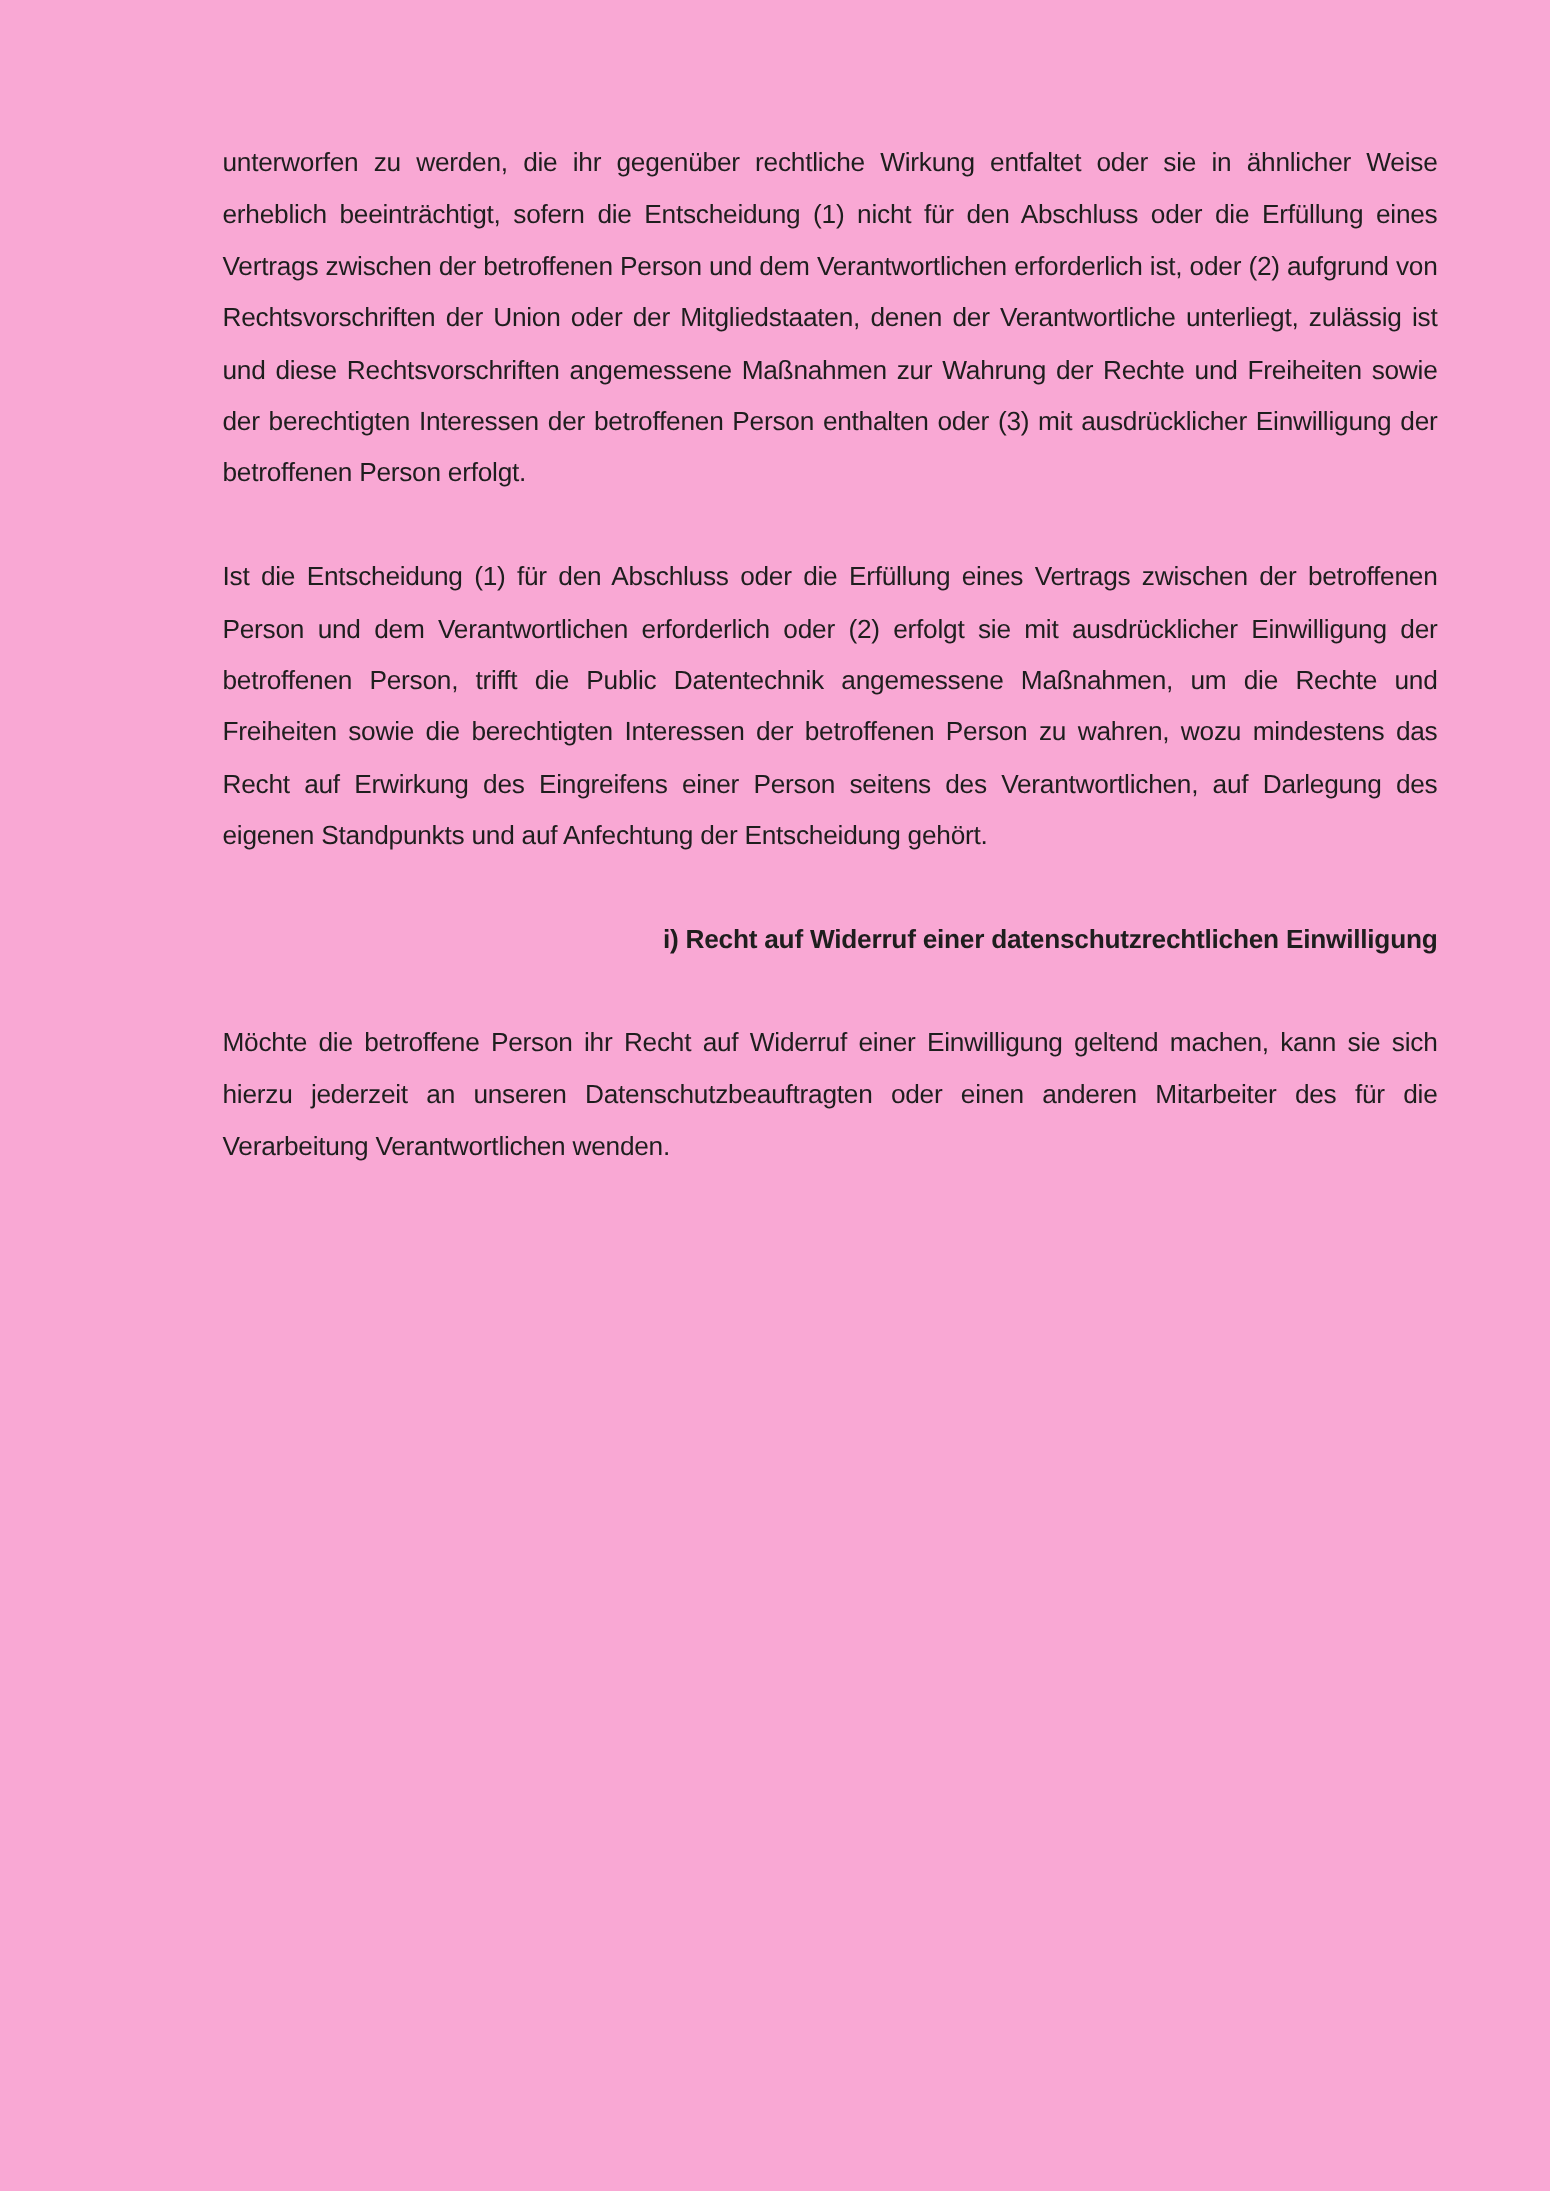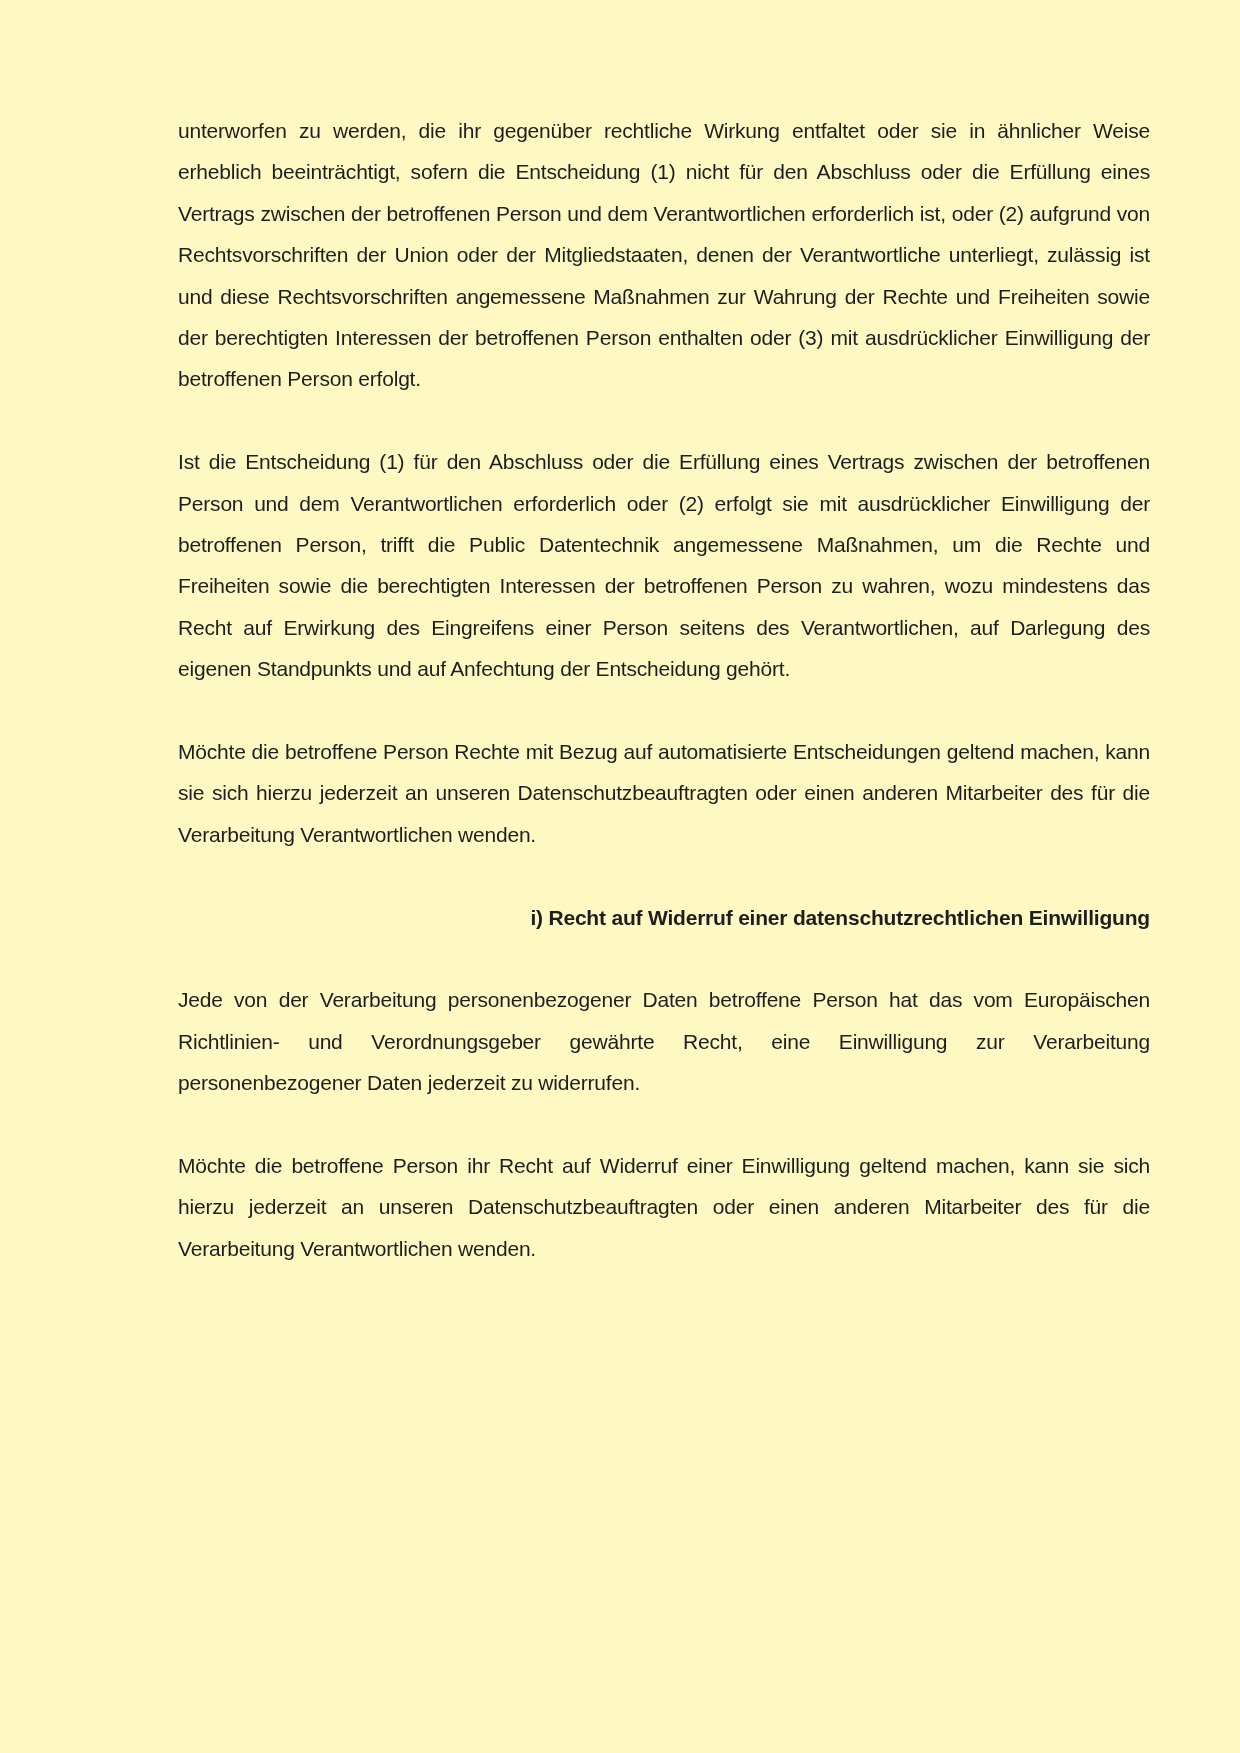--- a/index.html
+++ b/index.html
@@ -11,21 +11,21 @@
     width: 1240px;
     height: 1753px;
     position: relative;
     overflow: hidden;
   }
   .page {
     box-sizing: border-box;
     width: 1240px;
     height: 1753px;
     padding: 110px 90px 0 178px;
-    background: #fef9c3;
+    background: #f9a8d4;
   }
   .doc-text {
     font-family: "Liberation Sans", "DejaVu Sans", sans-serif;
     font-size: 21px;
     letter-spacing: -0.2px;
     line-height: 41.4px;
     color: #1e1e1e;
     margin: 0 0 41.4px 0;
   }
   p.body-par {
@@ -48,23 +48,21 @@
 </style>
 </head>
 <body>
 
 <div class="page">
 
   <p class="doc-text body-par">unterworfen zu werden, die ihr gegenüber rechtliche Wirkung entfaltet oder sie in ähnlicher Weise erheblich beeinträchtigt, sofern die Entscheidung (1) nicht für den Abschluss oder die Erfüllung eines Vertrags zwischen der betroffenen Person und dem Verantwortlichen erforderlich ist, oder (2) aufgrund von Rechtsvorschriften der Union oder der Mitgliedstaaten, denen der Verantwortliche unterliegt, zulässig ist und diese Rechtsvorschriften angemessene Maßnahmen zur Wahrung der Rechte und Freiheiten sowie der berechtigten Interessen der betroffenen Person enthalten oder (3) mit ausdrücklicher Einwilligung der betroffenen Person erfolgt.</p>
 
   <p class="doc-text body-par">Ist die Entscheidung (1) für den Abschluss oder die Erfüllung eines Vertrags zwischen der betroffenen Person und dem Verantwortlichen erforderlich oder (2) erfolgt sie mit ausdrücklicher Einwilligung der betroffenen Person, trifft die Public Datentechnik angemessene Maßnahmen, um die Rechte und Freiheiten sowie die berechtigten Interessen der betroffenen Person zu wahren, wozu mindestens das Recht auf Erwirkung des Eingreifens einer Person seitens des Verantwortlichen, auf Darlegung des eigenen Standpunkts und auf Anfechtung der Entscheidung gehört.</p>
 
-  <p class="doc-text body-par">Möchte die betroffene Person Rechte mit Bezug auf automatisierte Entscheidungen geltend machen, kann sie sich hierzu jederzeit an unseren Datenschutzbeauftragten oder einen anderen Mitarbeiter des für die Verarbeitung Verantwortlichen wenden.</p>
 
   <h3 class="doc-text sub-heading">i) Recht auf Widerruf einer datenschutzrechtlichen Einwilligung</h3>
 
-  <p class="doc-text body-par">Jede von der Verarbeitung personenbezogener Daten betroffene Person hat das vom Europäischen Richtlinien- und Verordnungsgeber gewährte Recht, eine Einwilligung zur Verarbeitung personenbezogener Daten jederzeit zu widerrufen.</p>
 
   <p class="doc-text body-par">Möchte die betroffene Person ihr Recht auf Widerruf einer Einwilligung geltend machen, kann sie sich hierzu jederzeit an unseren Datenschutzbeauftragten oder einen anderen Mitarbeiter des für die Verarbeitung Verantwortlichen wenden.</p>
 
 
 
 </div>
 
 </body></html>

